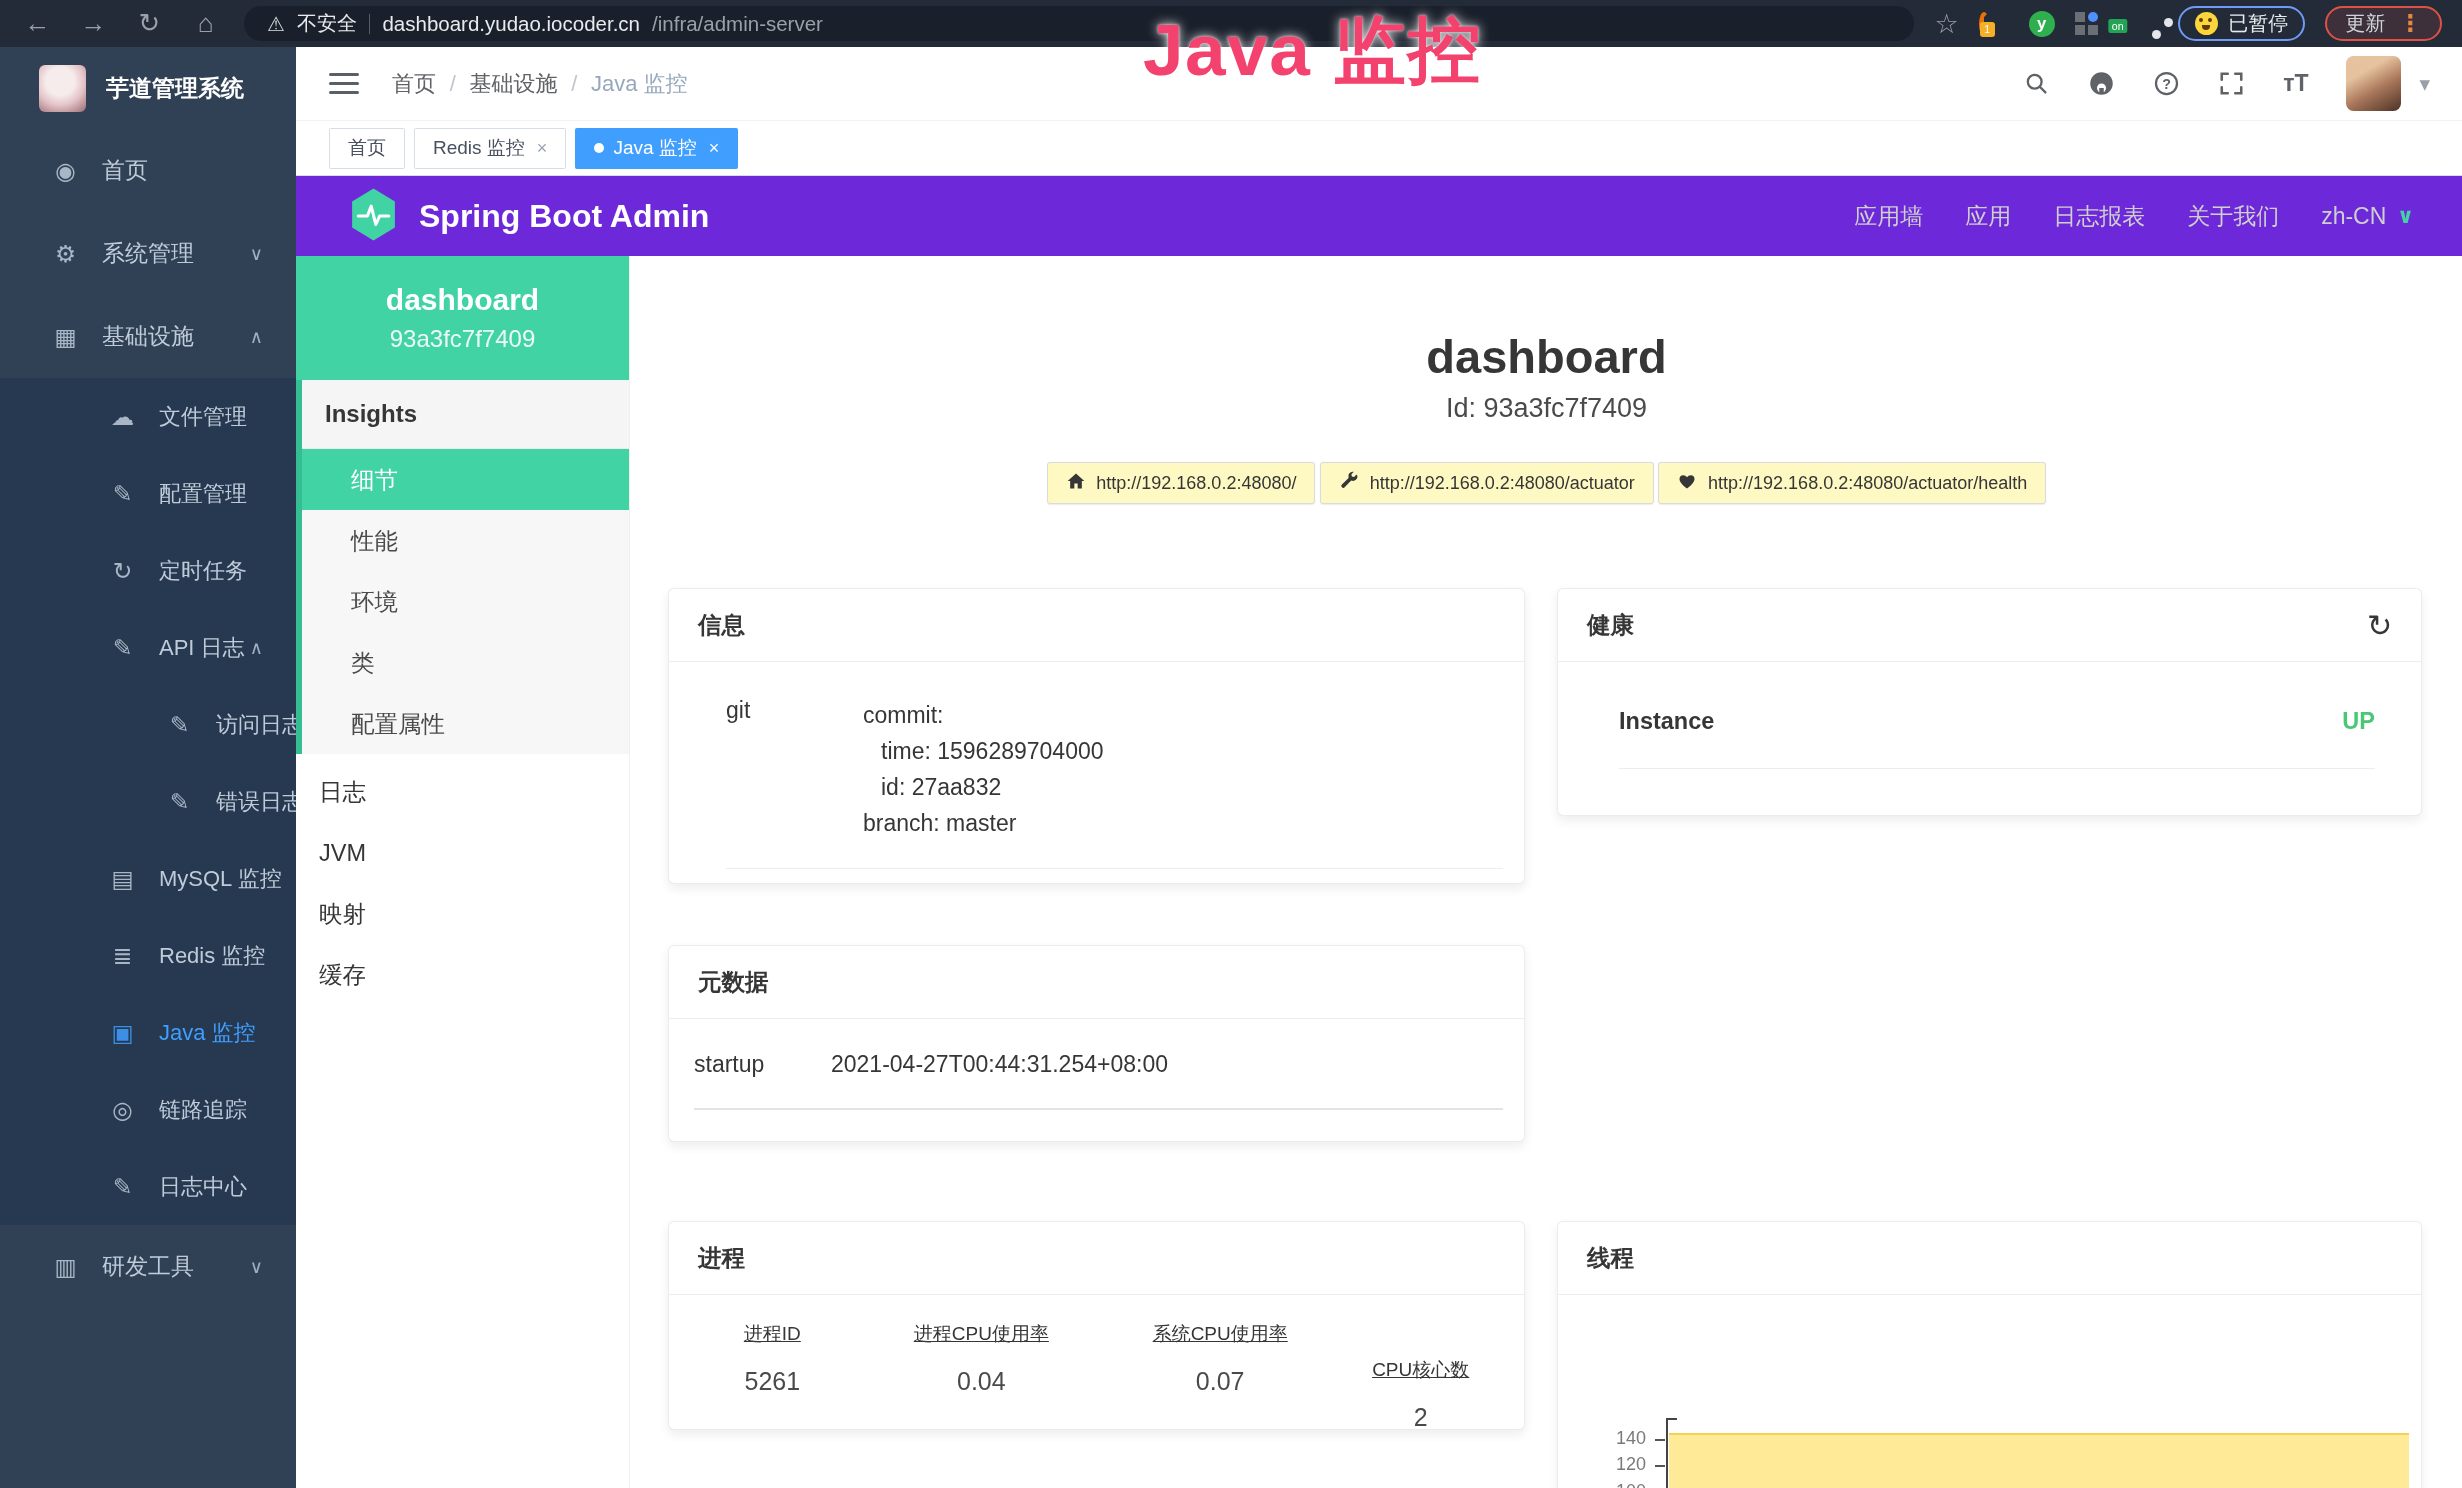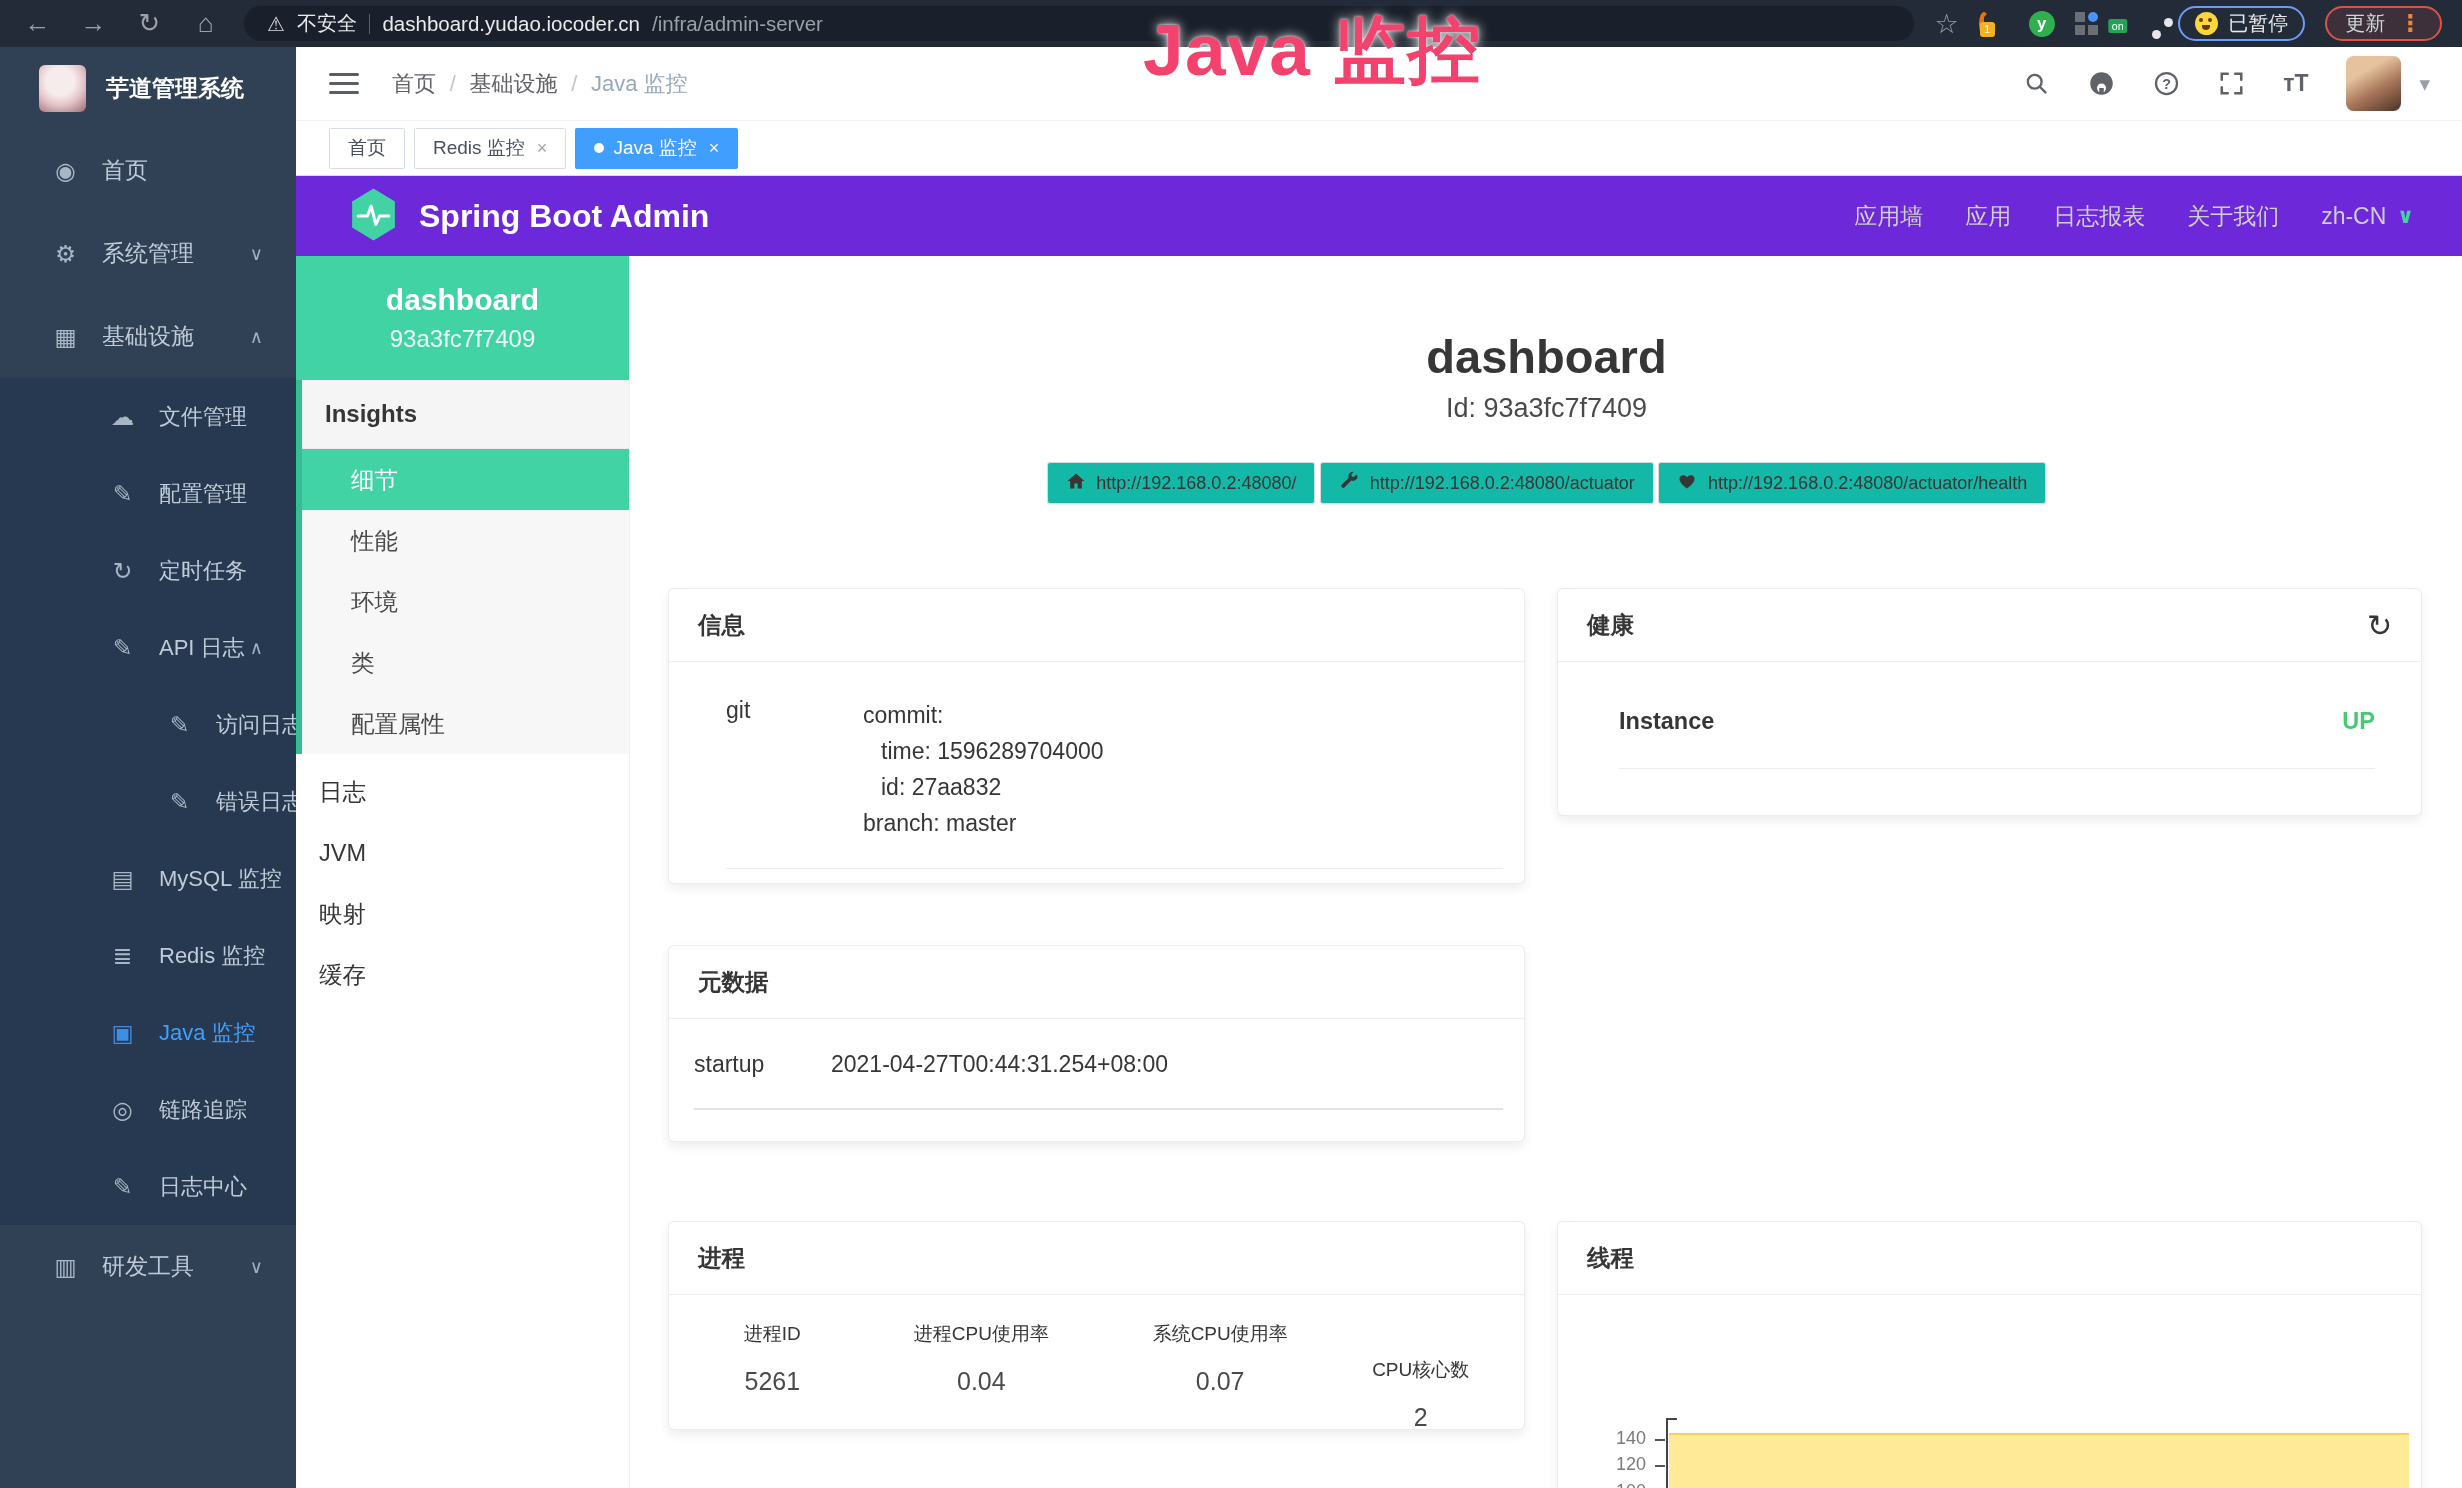--- a/index.html
+++ b/index.html
@@ -92,21 +92,21 @@
   .grp-hd{height:68px;display:flex;align-items:center;padding-left:23px;font-size:24px;font-weight:700;color:#363636;border-bottom:0.8px solid #ebebeb;}
   .grp-it{height:61px;display:flex;align-items:center;padding-left:49px;font-size:23.5px;color:#4a4a4a;background:#f7f7f7;}
   .grp-it.active{background:#42d3a5;color:#fff;}
   .root-list{margin-top:7.6px;}
   .root-it{height:61px;display:flex;align-items:center;padding-left:23px;font-size:23.5px;color:#363636;}
 
   .sba-main{position:absolute;left:334px;top:80px;right:0;bottom:0;}
   .pg-title{position:absolute;top:73px;left:0;right:0;text-align:center;font-size:47px;font-weight:700;color:#363636;}
   .pg-sub{position:absolute;top:137px;left:0;right:0;text-align:center;font-size:27px;color:#4a4a4a;}
   .chips{position:absolute;top:206px;left:0;right:0;display:flex;justify-content:center;gap:4.6px;}
-  .chip{display:flex;align-items:center;gap:10.6px;height:42px;padding:0 18px;border:0.8px solid #dbdbdb;border-radius:3px;background:#14b8a6;font-size:18px;color:#363636;box-shadow:0 0.8px 1.5px rgba(10,10,10,.08);box-sizing:border-box;}
+  .chip{display:flex;align-items:center;gap:10.6px;height:42px;padding:0 18px;border:0.8px solid #dbdbdb;border-radius:3px;background:#fef9c3;font-size:18px;color:#363636;box-shadow:0 0.8px 1.5px rgba(10,10,10,.08);box-sizing:border-box;}
 
   .card{position:absolute;background:#fff;border-radius:6px;border:0.8px solid rgba(10,10,10,.08);box-shadow:0 4.6px 10.6px rgba(10,10,10,.07);box-sizing:border-box;}
   .card-hd{height:72px;display:flex;align-items:center;padding:0 29px;font-size:23.5px;font-weight:700;color:#363636;border-bottom:1.5px solid #ededed;}
   .hist{margin-left:auto;font-weight:400;font-size:30px;color:#363636;transform:scaleX(-1);}
   #card-info{left:38px;top:332px;width:857px;height:296px;}
   #card-health{left:927px;top:332px;width:865px;height:228px;text-align:center;}
   #card-meta{left:38px;top:689px;width:857px;height:197px;}
   #card-proc{left:38px;top:965px;width:857px;height:209px;}
   #card-thread{left:927px;top:965px;width:865px;height:531px;}
 
@@ -118,21 +118,21 @@
   .health-row{margin:46px 46px 0 61px;display:flex;justify-content:space-between;align-items:center;padding-bottom:33px;border-bottom:1.5px solid #ededed;}
   .health-key{font-size:23.5px;font-weight:600;color:#363636;}
   .health-val{font-size:23.5px;font-weight:700;color:#48c774;}
 
   .meta-row{margin:32px 21px 0 25px;display:flex;padding-bottom:30px;border-bottom:2.3px solid #e3e3e3;}
   .meta-key{width:137px;font-size:23px;color:#363636;flex:0 0 auto;}
   .meta-val{font-size:23px;color:#363636;}
 
   .proc-row,.leg-row{display:flex;margin-top:26px;padding:0 18px;}
   .proc-col{text-align:center;min-width:0;}
-  .proc-lab{font-size:19px;color:#363636;white-space:nowrap;}
+  .proc-lab{font-size:19px;color:#363636;white-space:nowrap;text-decoration:underline;}
   .proc-val{font-size:25px;color:#4a4a4a;margin-top:20px;white-space:nowrap;}
   .leg-col{flex:1;text-align:center;}
   .leg-lab{font-size:19px;color:#363636;display:inline-flex;align-items:center;gap:6px;}
   .sq{width:15px;height:15px;display:inline-block;}
   .leg-val{font-size:25px;color:#4a4a4a;margin-top:20px;}
 
   .chart{position:absolute;left:0;right:0;top:190px;bottom:0;}
   .tick-lab{position:absolute;left:38px;width:50px;text-align:right;font-size:18px;color:#7a7a7a;}
   .tick-mark{position:absolute;left:97px;width:10px;height:2.3px;background:#555;}
   .axis{position:absolute;left:108px;top:6px;bottom:0;width:2.3px;background:#444;}

